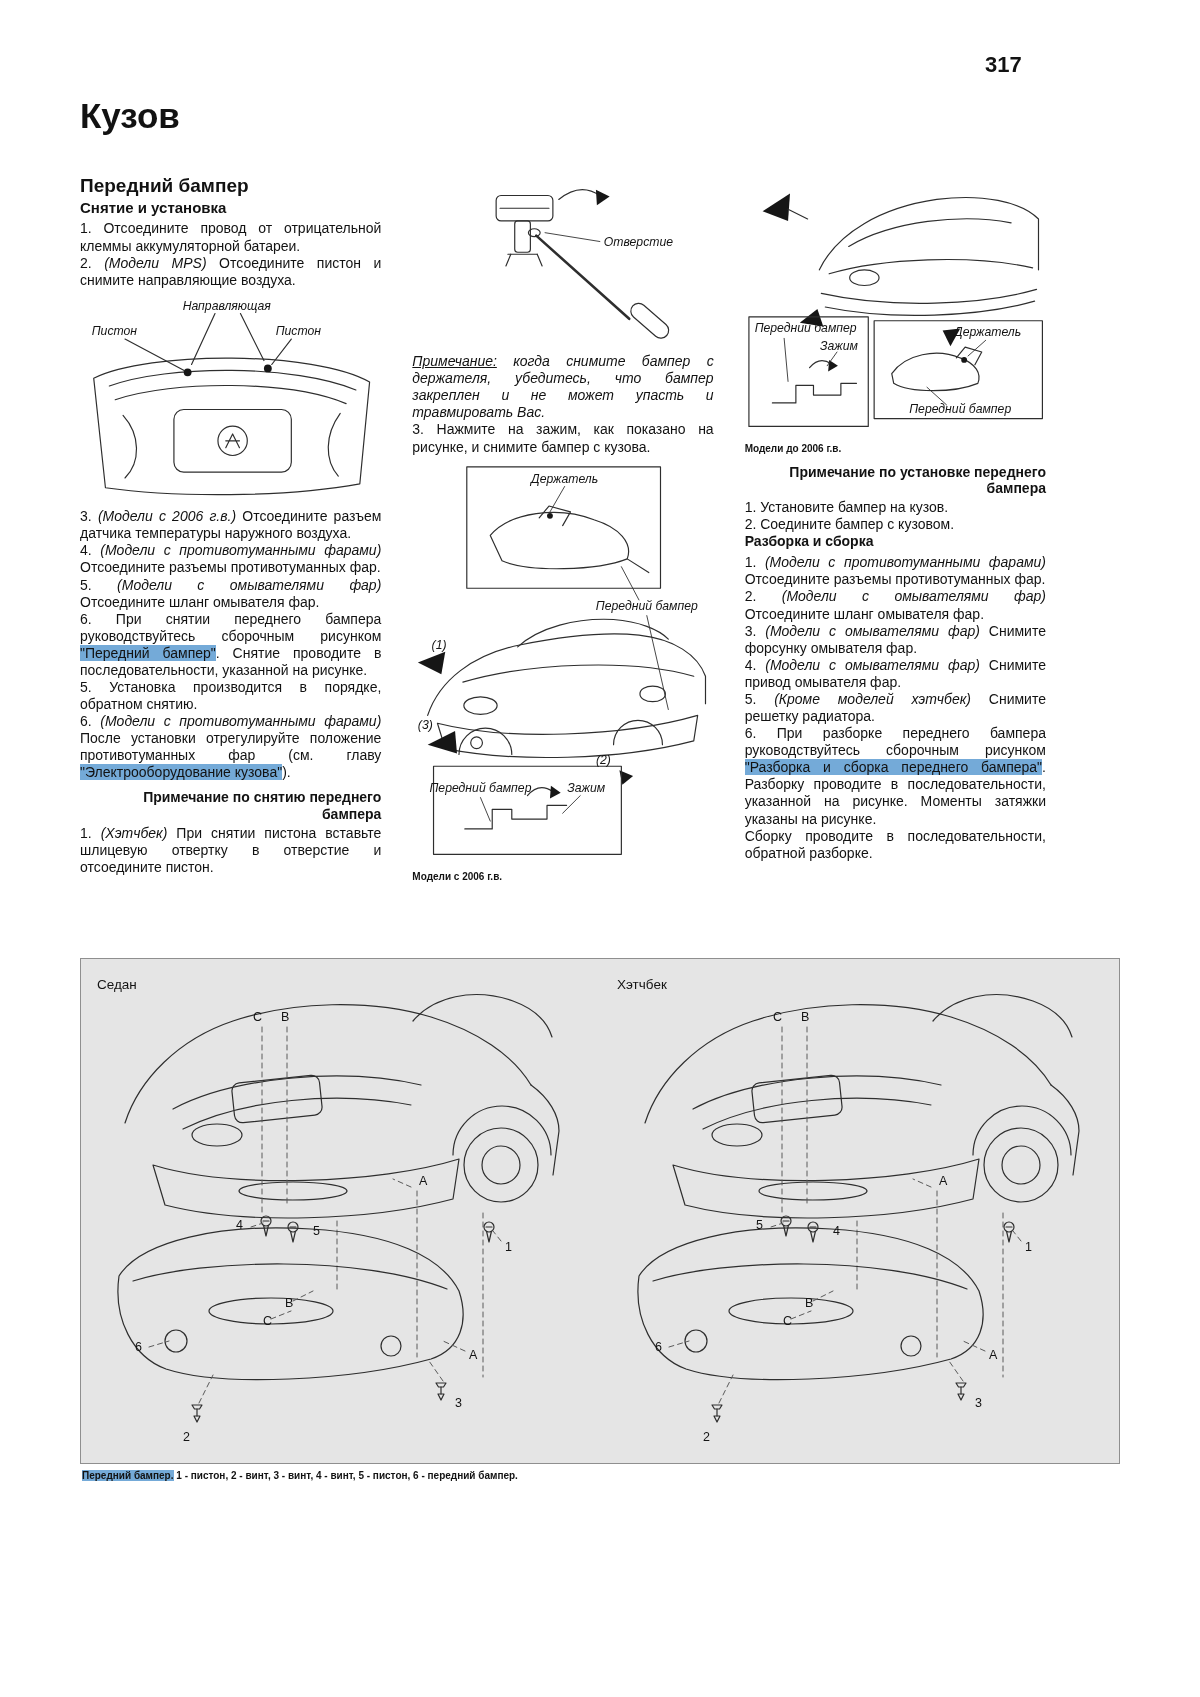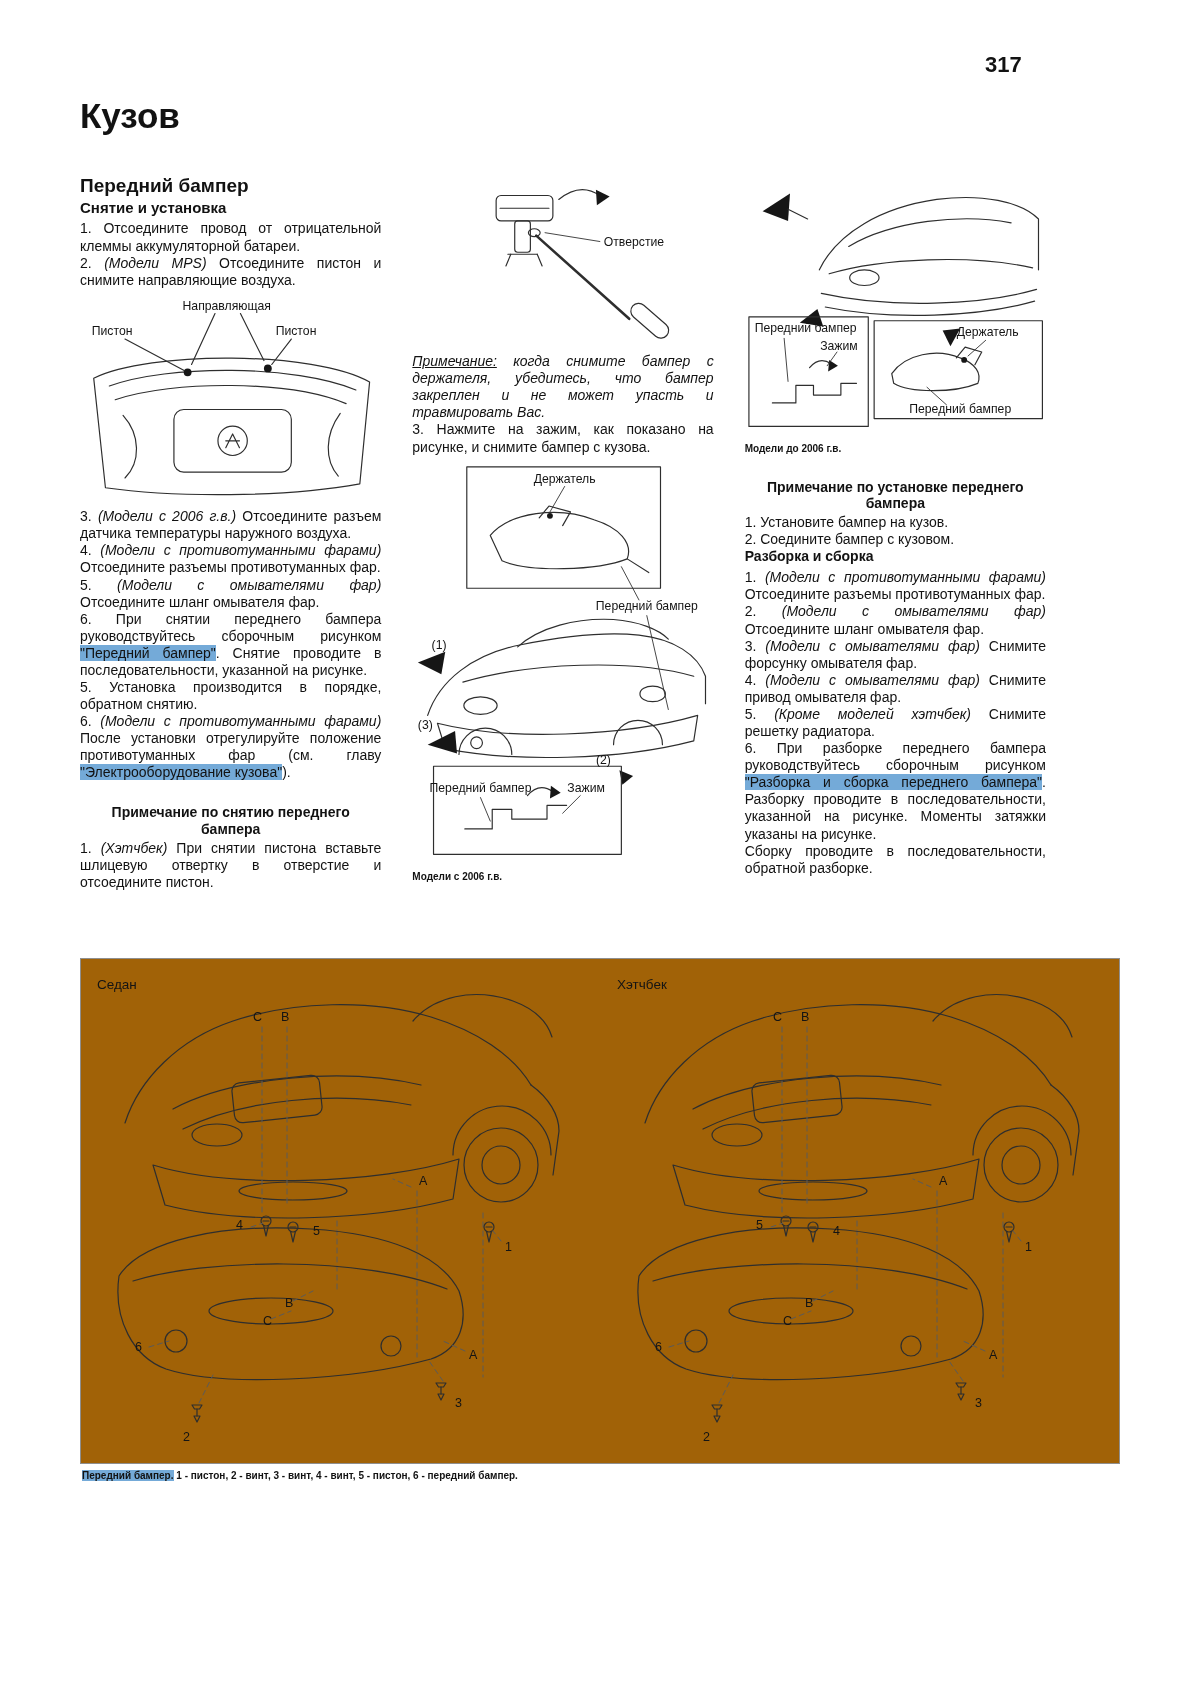--- a/index.html
+++ b/index.html
@@ -11,31 +11,31 @@
     color: #121212;
   }
   .page { position: absolute; inset: 0; background: #fff; outline: 1px solid #e3e3e3; }
   .page-number { position: absolute; left: 985px; top: 52px; font-size: 22px; font-weight: bold; }
   .page-title { position: absolute; left: 80px; top: 96px; font-size: 35px; font-weight: bold; margin: 0; }
   .columns { position: absolute; left: 80px; top: 174px; width: 966px; display: flex; gap: 31px; align-items: flex-start; }
   .col { width: 310px; font-size: 14px; line-height: 1.22; text-align: justify; }
   .col p { margin: 0; }
   h2.sec { font-size: 19px; margin: 0 0 2px; text-align: left; }
   h3.sub { font-size: 15px; margin: 0 0 3px; text-align: left; }
-  h4.noteh { font-size: 14px; margin: 23px 0 2px; text-align: center; line-height: 1.2; }
+  h4.noteh { font-size: 14px; margin: 8px 0 2px; text-align: right; line-height: 1.2; }
   h3.disasm { font-size: 14px; margin: 0 0 4px; text-align: left; }
-  .fig { margin: 7px 0 5px; }
+  .fig { margin: 7px 0 5px; font-style: italic; }
   .fig svg { display: block; width: 100%; height: auto; }
   .figcap { font-weight: bold; font-size: 10px; margin: 13px 0 7px; text-align: left; }
   .it { font-style: italic; }
   .ul { text-decoration: underline; }
   .hl { background: var(--hl, #74aad8); }
   svg text { font-size: 12.5px; fill: #141414; font-family: inherit; }
   svg text.ptitle { font-size: 13.5px; }
-  .bottom-figure { position: absolute; left: 80px; top: 958px; width: 1040px; height: 506px; border: 1px solid #8f8f8f; background: #a16207; }
+  .bottom-figure { position: absolute; left: 80px; top: 958px; width: 1040px; height: 506px; border: 1px solid #8f8f8f; background: #e5e5e5; }
   .bottom-figure svg { display: block; width: 100%; height: 100%; }
   .bottom-caption { position: absolute; left: 82px; top: 1470px; font-size: 10px; font-weight: bold; margin: 0; }
 </style>
 </head>
 <body>
 
 <div class="page">
 
   <div class="page-number">317</div>
   <h1 class="page-title">Кузов</h1>

